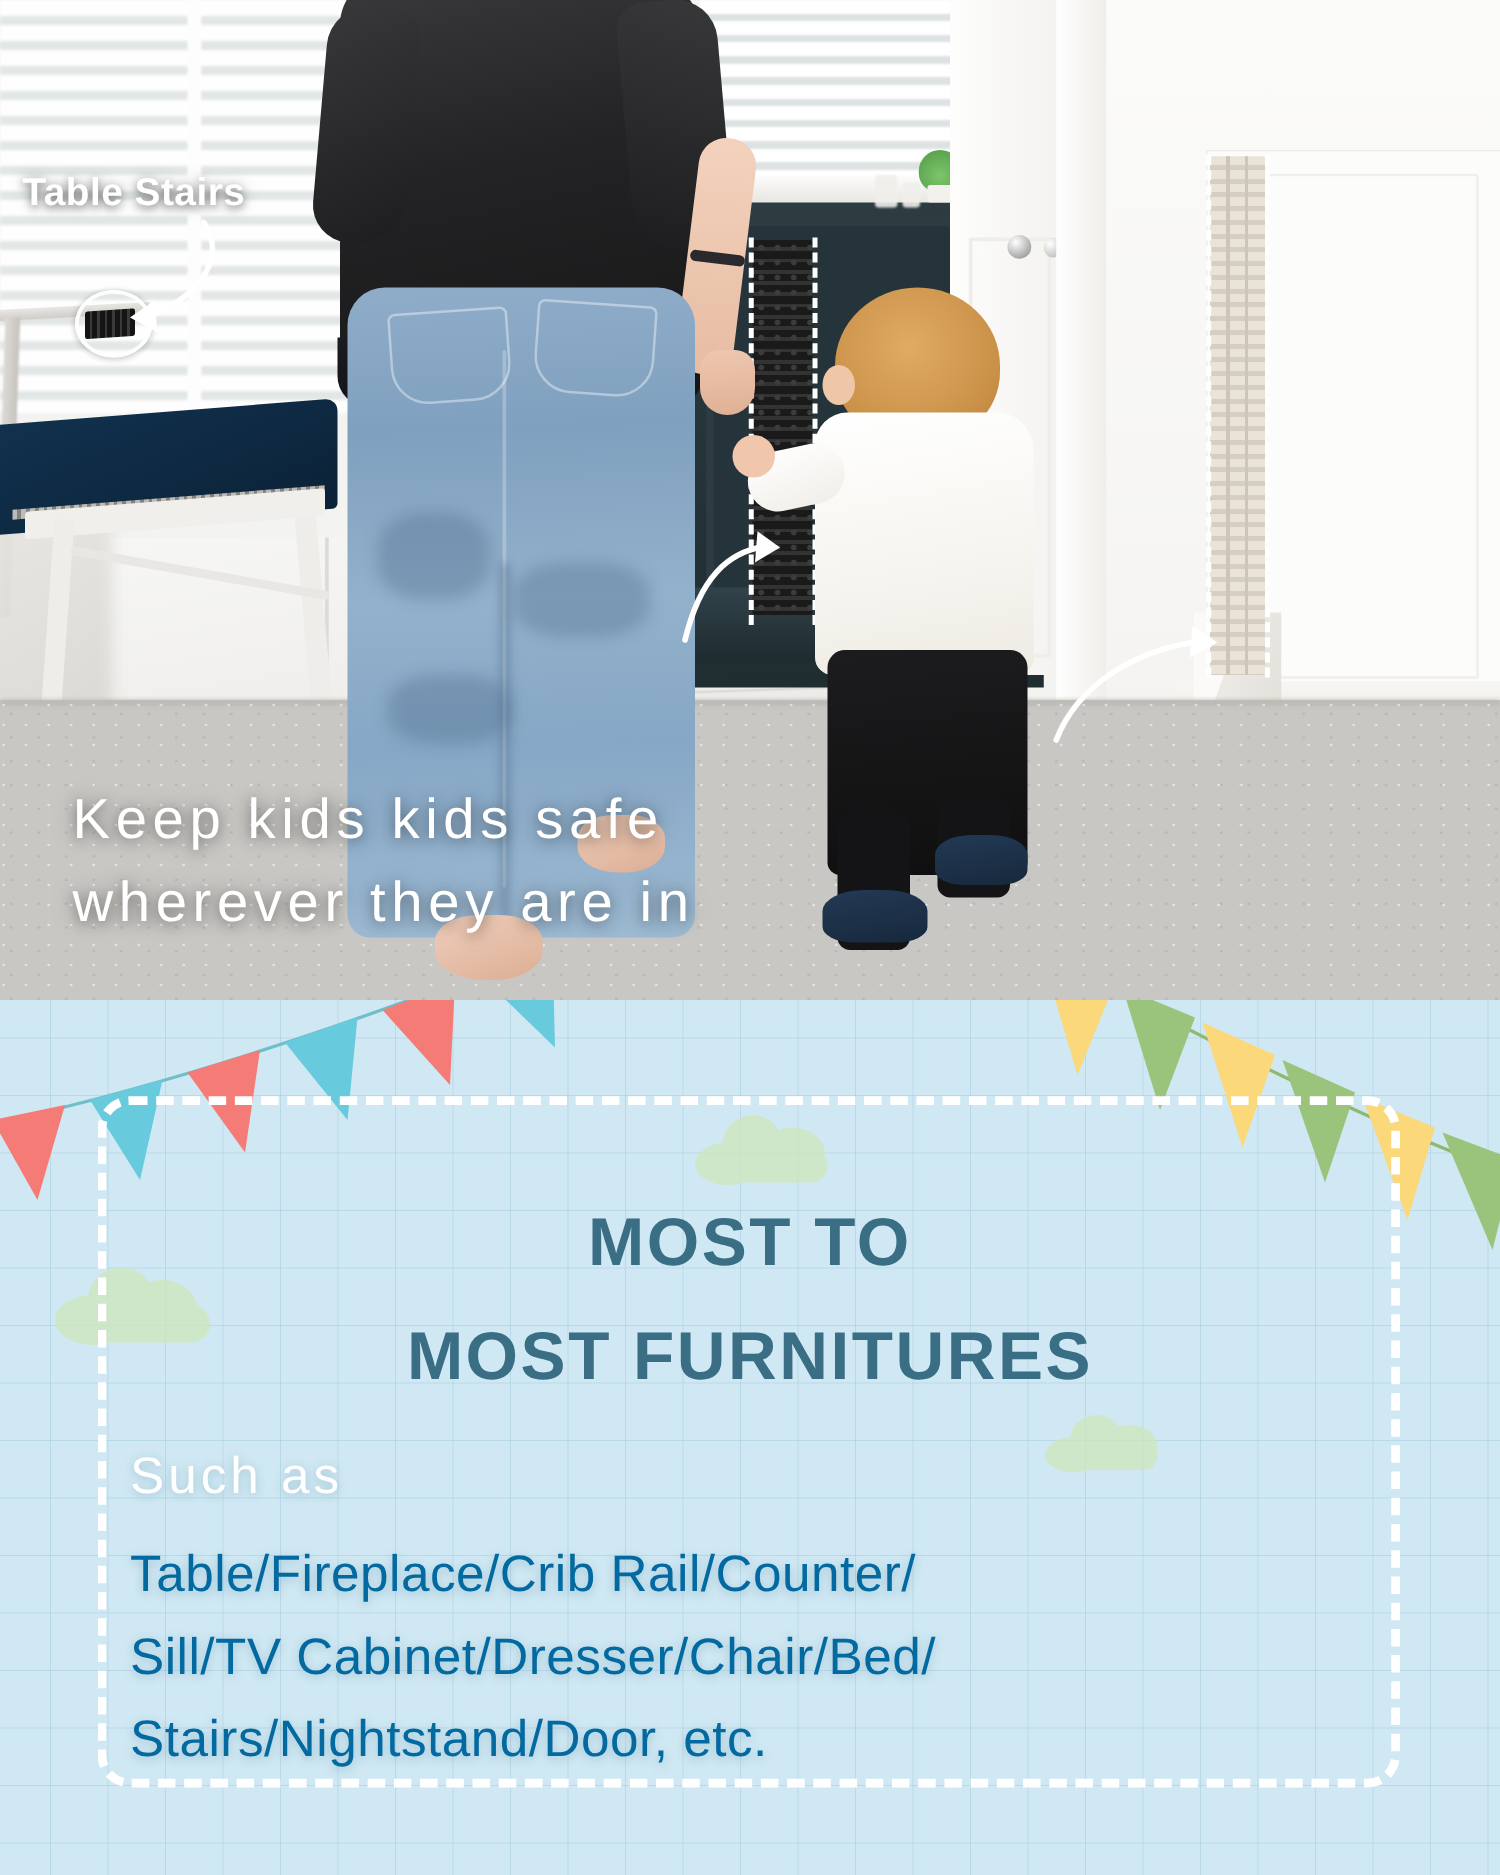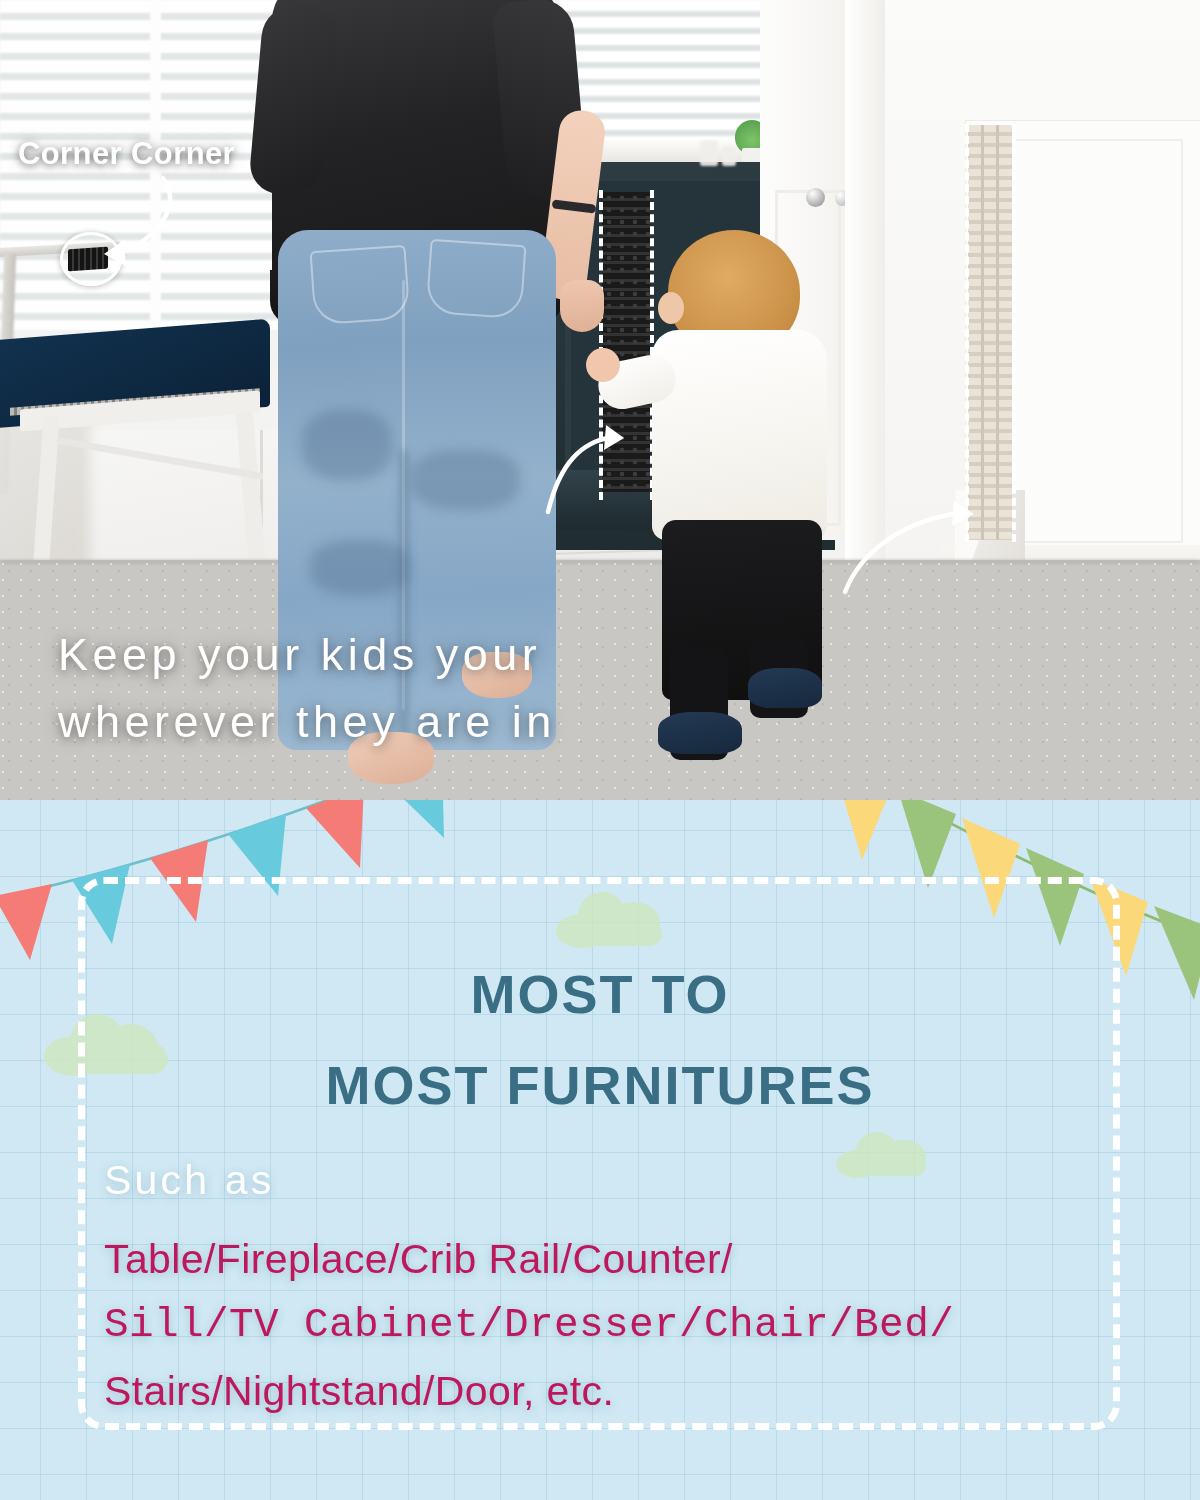--- a/index.html
+++ b/index.html
@@ -189,25 +189,25 @@
   .bunting-svg{position:absolute;left:0;top:0;width:1200px;height:700px;pointer-events:none;}
 
   .heading{position:absolute;width:1200px;text-align:center;color:#3a6e84;
       font-weight:700;letter-spacing:2px;}
   .heading.l1{top:963px;font-size:54px;}
   .heading.l2{top:1054px;font-size:54px;}
 
   .suchas{position:absolute;left:104px;top:1163px;color:#fff;font-size:41px;
       letter-spacing:3.2px;line-height:1.45;font-weight:400;
       text-shadow:0 2px 8px rgba(90,140,165,.40);}
-  .listline{position:absolute;left:104px;color:#be185d;font-size:41px;
+  .listline{position:absolute;left:104px;color:#0369a1;font-size:41px;
       letter-spacing:.4px;white-space:nowrap;font-weight:400;
       text-shadow:0 2px 8px rgba(90,140,165,.40);}
   .listline.a{top:1236px;}
-  .listline.b{top:1302px;font-family:Liberation Mono, monospace;}
+  .listline.b{top:1302px;}
   .listline.c{top:1368px;}
 </style>
 </head>
 <body>
 
 <div id="page">
 
   <div class="photo">
 
     <div class="blinds"></div>
@@ -305,24 +305,24 @@
       <g fill="none" stroke="#ffffff" stroke-width="4.5" stroke-linecap="round">
         <path d="M163,178 C182,205 160,236 122,252"></path>
         <path d="M548,512 C560,462 582,442 612,437"></path>
         <path d="M845,592 C862,548 908,520 960,513"></path>
       </g>
       <polygon points="124,240 104,254 126,266" fill="#ffffff"></polygon>
       <polygon points="606,425 624,438 604,450" fill="#ffffff"></polygon>
       <polygon points="954,501 974,514 952,526" fill="#ffffff"></polygon>
     </svg>
 
-    <div class="anno anno-table">Corner Corner</div>
+    <div class="anno anno-table">Table Stairs</div>
 
     <div class="headline">
-      <div>Keep your kids your</div>
+      <div>Keep kids kids safe</div>
       <div>wherever they are in</div>
     </div>
   </div>
 
   <div class="info">
     <div class="grid"></div>
 
     <div class="cloud-g" style="left:44px;top:210px;width:130px;height:62px">
       <span style="left:0;top:26px;width:60px;height:40px"></span>
       <span style="left:26px;top:4px;width:54px;height:54px"></span>

